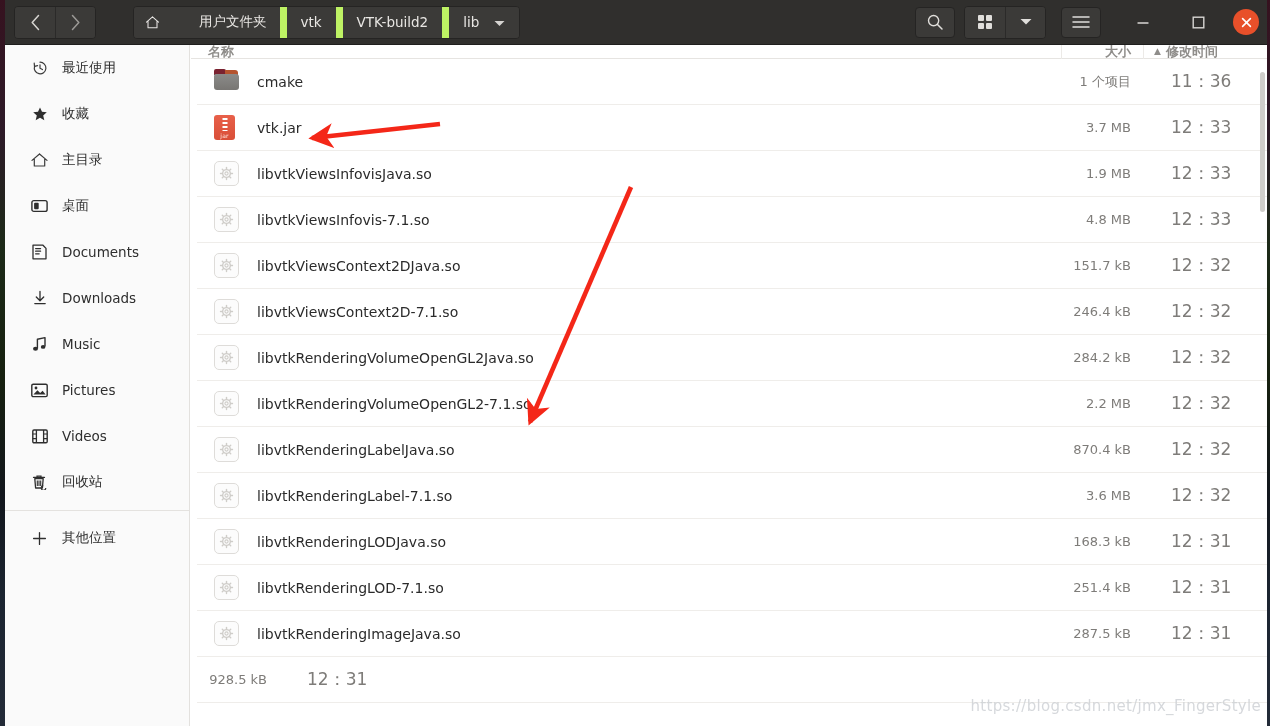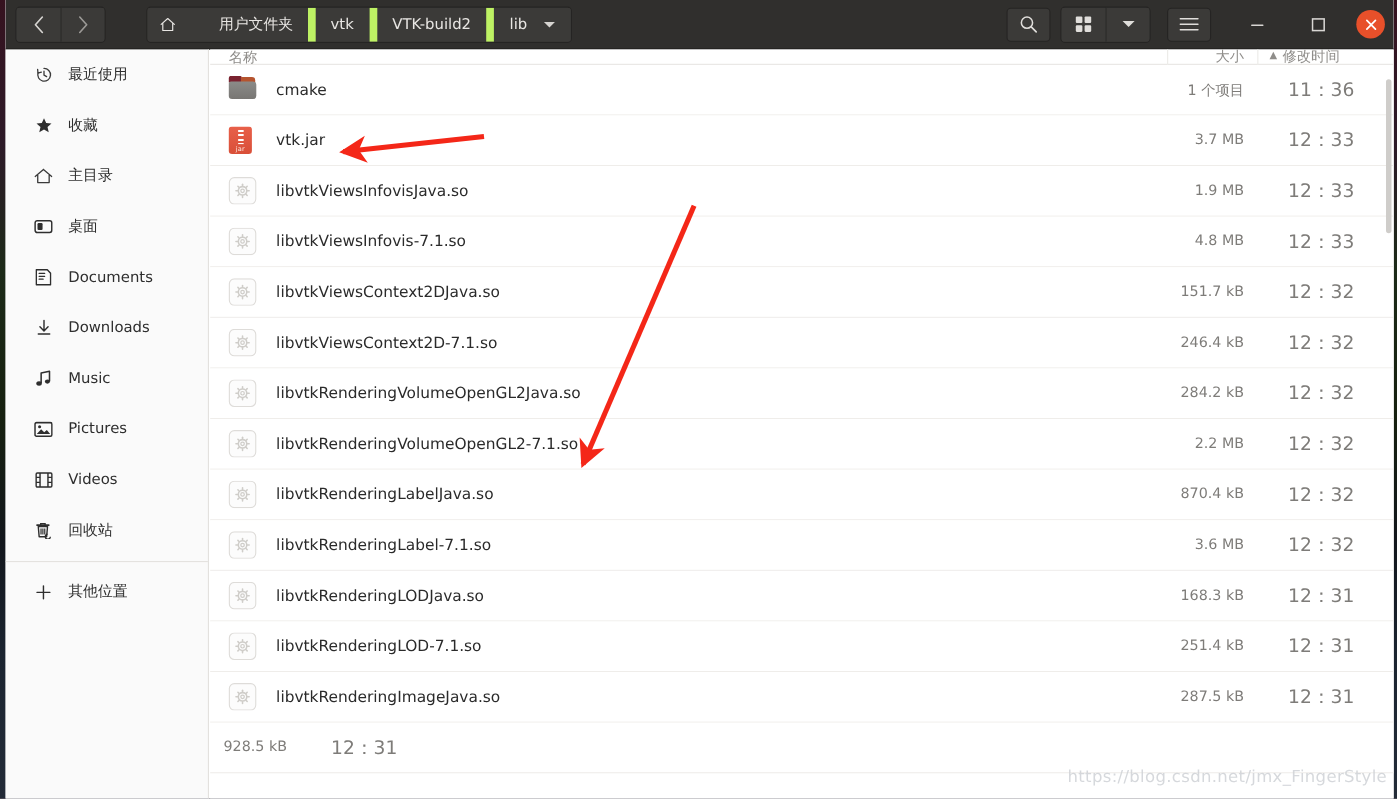--- a/index.html
+++ b/index.html
@@ -82,30 +82,30 @@
   .sb-icon{ width:17px; display:flex; align-items:center; justify-content:center; color:#3b3b3b; }
   .sb-sep{ height:1px; background:#e4e2df; margin:5px 0 4px 0; }
   
   #content{
     position:absolute; left:186px; top:45px; width:1076px; height:681px;
     background:#ffffff; overflow:hidden;
   }
   #colheader{
     display:flex; height:14px; align-items:center;
     border-bottom:1px solid #e6e4e1; background:#ffffff;
-    color:#8f8d8a; font-size:13px;
+    color:#8f8d8a; font-size:13px;font-weight:bold;
   }
   .ch-name{ flex:1; padding-left:17px; }
   .ch-size{ width:82px; text-align:right; padding-right:12px; border-left:1px solid #eceae7; height:25px; line-height:25px;}
   .ch-mod{ width:124px; padding-left:10px; border-left:1px solid #eceae7; height:25px; line-height:25px; display:flex; align-items:center; gap:5px;}
   .sortarrow{ font-size:9px; color:#8f8d8a; }
   #rows{ position:relative; }
   .row{
     display:flex; align-items:center; height:46px;
-    border-bottom:1px solid #efedea; background:#fff; cursor:default;
+    border-bottom:1px solid #efedea; background:#fff; cursor:default;margin-left:6px;
   }
   .cell-name{ flex:1; display:flex; align-items:center; gap:18px; padding-left:17px; overflow:hidden; }
   .fname{ color:#2b2b2b; font-size:14px; white-space:nowrap; }
   .cell-size{ width:82px; text-align:right; padding-right:12px; color:#7e7c79; font-size:13px; white-space:nowrap; }
   .cell-mod{ width:124px; padding-left:28px; color:#7e7c79; font-size:17px; white-space:nowrap; }
   
   .ic{ width:25px; height:25px; position:relative; flex:0 0 25px; }
   .ic-folder{ width:25px; height:21px; position:relative; }
   .ic-folder .tab{
     position:absolute; left:0; top:0; width:12px; height:6px;

